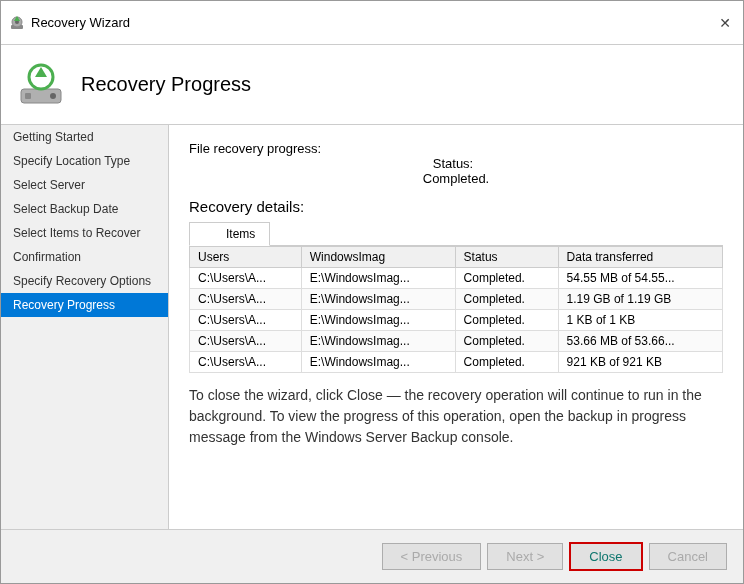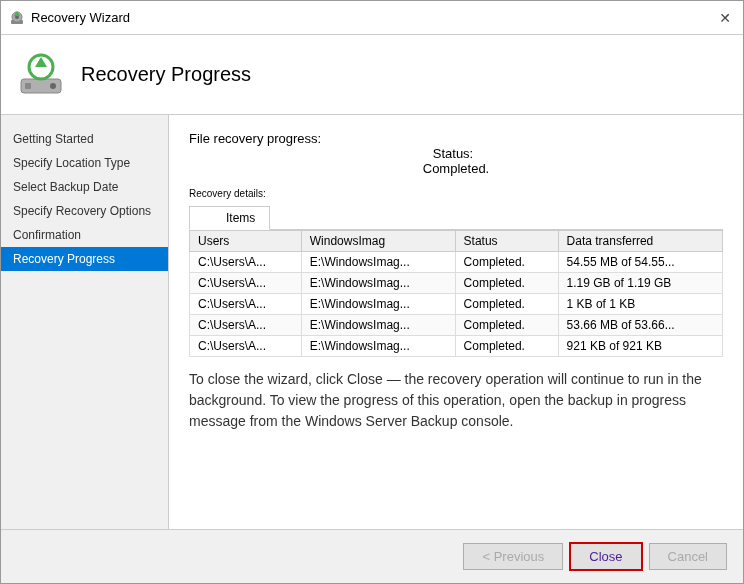--- a/index.html
+++ b/index.html
@@ -20,21 +20,21 @@
       box-shadow: 2px 2px 8px rgba(0,0,0,0.4);
       display: flex;
       flex-direction: column;
     }
     .title-bar {
       background: #fff;
       border-bottom: 1px solid #ccc;
       display: flex;
       align-items: center;
       padding: 6px 8px;
-      height: 34px;
+      height: 44px;
     }
     .title-bar-icon {
       width: 16px;
       height: 16px;
       margin-right: 6px;
     }
     .title-bar-text {
       flex: 1;
       font-size: 13px;
       color: #000;
@@ -73,21 +73,21 @@
     .content-area {
       display: flex;
       flex: 1;
       overflow: hidden;
     }
 
     .sidebar {
       width: 168px;
       background: #f0f0f0;
       border-right: 1px solid #ccc;
-      padding: 12px 0;
+      padding: 0 0;
       flex-shrink: 0;
     }
     .sidebar-item {
       padding: 5px 12px;
       color: #333;
       font-size: 12px;
       cursor: default;
     }
     .sidebar-item.active {
       background: #0078d7;
@@ -114,21 +114,21 @@
     }
     .status-key {
       font-weight: normal;
       margin-right: 6px;
     }
     .status-value {
       font-weight: normal;
     }
 
     .recovery-details-label {
-      font-size: 10px;
+      font-size: 15px;
       margin-bottom: 6px;
     }
 
     .tab-bar {
       display: flex;
       border-bottom: 1px solid #ccc;
       margin-bottom: 0;
     }
     .tab {
       padding: 4px 14px;
@@ -184,21 +184,21 @@
       gap: 6px;
       height: 54px;
     }
     .btn {
       padding: 5px 18px;
       font-size: 13px;
       background: #e1e1e1;
       border: 1px solid #adadad;
       cursor: pointer;
       min-width: 70px;
-      color: #4c1d95;
+      color: #0f766e;
     }
     .btn.primary {
       background: #e1e1e1;
       border: 2px solid #cc0000;
     }
     .btn:disabled {
       color: #aaa;
       cursor: default;
     }
   </style>
@@ -234,23 +234,25 @@
       </svg>
     </div>
     <h1 class="header-title">Recovery Progress</h1>
   </div>
 
   <div class="content-area">
 
     <div class="sidebar">
       <div class="sidebar-item">Getting Started</div>
       <div class="sidebar-item">Specify Location Type</div>
+      <div class="sidebar-item">Select Server</div>
       <div class="sidebar-item">Select Backup Date</div>
+      <div class="sidebar-item">Select Items to Recover</div>
+      <div class="sidebar-item">Confirmation</div>
       <div class="sidebar-item">Specify Recovery Options</div>
-      <div class="sidebar-item">Confirmation</div>
       <div class="sidebar-item active">Recovery Progress</div>
     </div>
 
     <div class="main-panel">
       <p class="section-label">File recovery progress:</p>
       <div class="status-line">
         <span class="status-key">Status:</span>
         <span class="status-value">Completed.</span>
       </div>
 
@@ -302,16 +304,17 @@
             </tr>
           </tbody>
       </table>
 
       <p class="info-text">To close the wizard, click Close — the recovery operation will continue to run in the background. To view the progress of this operation, open the backup in progress message from the Windows Server Backup console.</p>
     </div>
   </div>
 
   <div class="footer">
     <button class="btn" disabled="">&lt; Previous</button>
+    <button class="btn" disabled="">Next &gt;</button>
     <button class="btn primary">Close</button>
     <button class="btn" disabled="">Cancel</button>
   </div>
 </div>
 
 </body></html>

